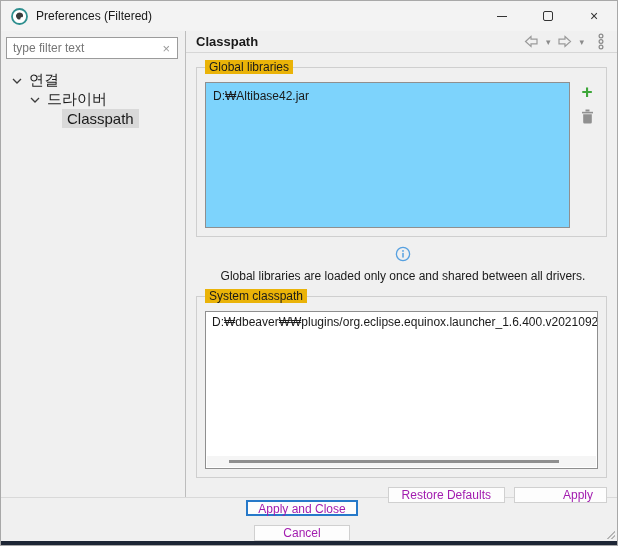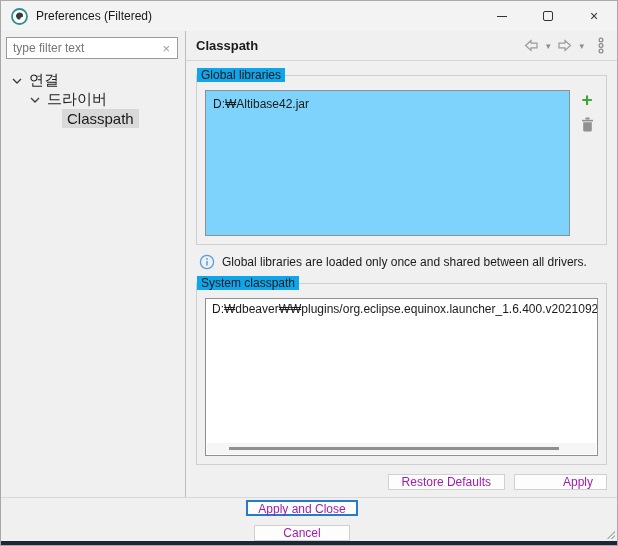--- a/index.html
+++ b/index.html
@@ -43,28 +43,28 @@
     height:30px; display:flex; align-items:center;
     margin:0 -10px; padding:0 10px; border-bottom:1px solid #d6d6d6;
   }
   .page-title { font-weight:bold; font-size:13px; }
   .nav-toolbar { margin-left:auto; display:flex; align-items:center; gap:3px; }
   .tool-btn { display:flex; align-items:center; padding:2px; cursor:pointer; }
   .dd { font-size:9px; color:#8a8a8a; padding:0 2px; cursor:pointer; }
   .menu-btn { margin-left:6px; }
   
   .group { position:relative; border:1px solid #cfcfcf; margin-top:14px; padding:14px 8px 8px 8px; }
-  .group-label { position:absolute; top:-8px; left:0; background:#0ea5e9; padding:0 4px; color:#1a1a1a; }
+  .group-label { position:absolute; top:-8px; left:8px; background:#eab308; padding:0 4px; color:#1a1a1a; }
   .glib-body { display:flex; gap:6px; }
   .listbox { flex:1; height:146px; background:#7dd3fc; border:1px solid #8f8f8f; overflow:hidden; padding-top:4px; }
   .list-item { padding:2px 7px; white-space:nowrap; }
   .icon-col { width:22px; display:flex; flex-direction:column; align-items:center; gap:9px; padding-top:2px; }
   .plus-btn { color:#3da639; font-size:19px; font-weight:bold; line-height:16px; cursor:pointer; }
   .trash-btn { cursor:pointer; display:flex; }
-  .info-row { display:flex; align-items:center; gap:7px; margin-top:9px; padding-left:3px; }
+  .info-row { display:flex; align-items:center; gap:7px; margin-top:9px; padding-left:3px;flex-direction:column; }
   .info-text { color:#1a1a1a; }
   .sys-group { margin-top:13px; }
   .sys-box { position:relative; height:158px; background:#fff; border:1px solid #8f8f8f; overflow:hidden; }
   .sys-text { padding:3px 6px; white-space:nowrap; overflow:hidden; }
   .hscroll { position:absolute; left:1px; right:1px; bottom:1px; height:11px; background:#f5f5f5; }
   .hthumb { position:absolute; left:22px; top:4px; height:3px; width:330px; background:#8f8f8f; }
   .pref-buttons { display:flex; justify-content:flex-end; gap:9px; margin-top:9px; }
   .btn {
     height:16px; background:#fdfdfd; border:1px solid #d0d0d0; border-radius:0;
     font-family:inherit; font-size:12px; color:#a21caf; padding:0 13px; cursor:pointer;

